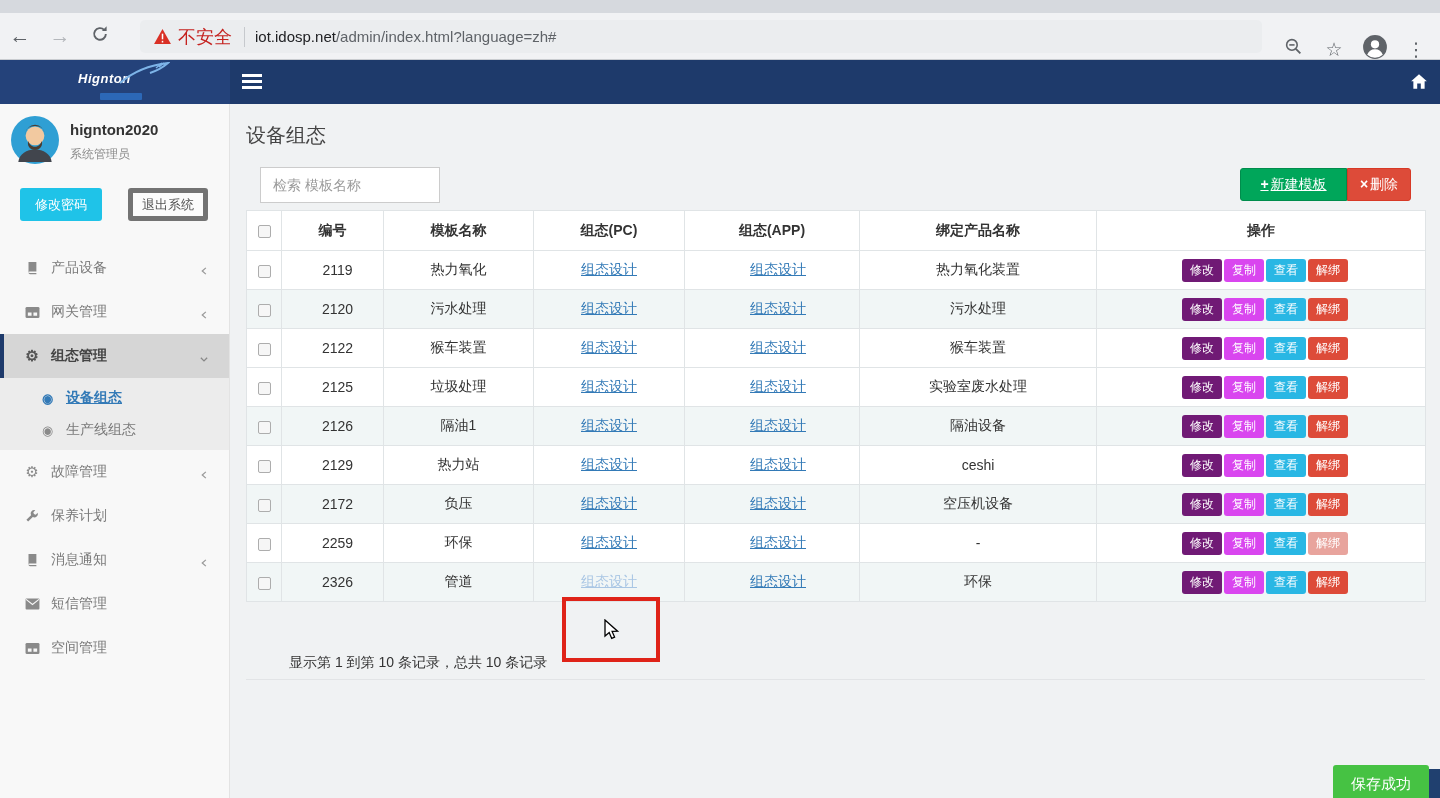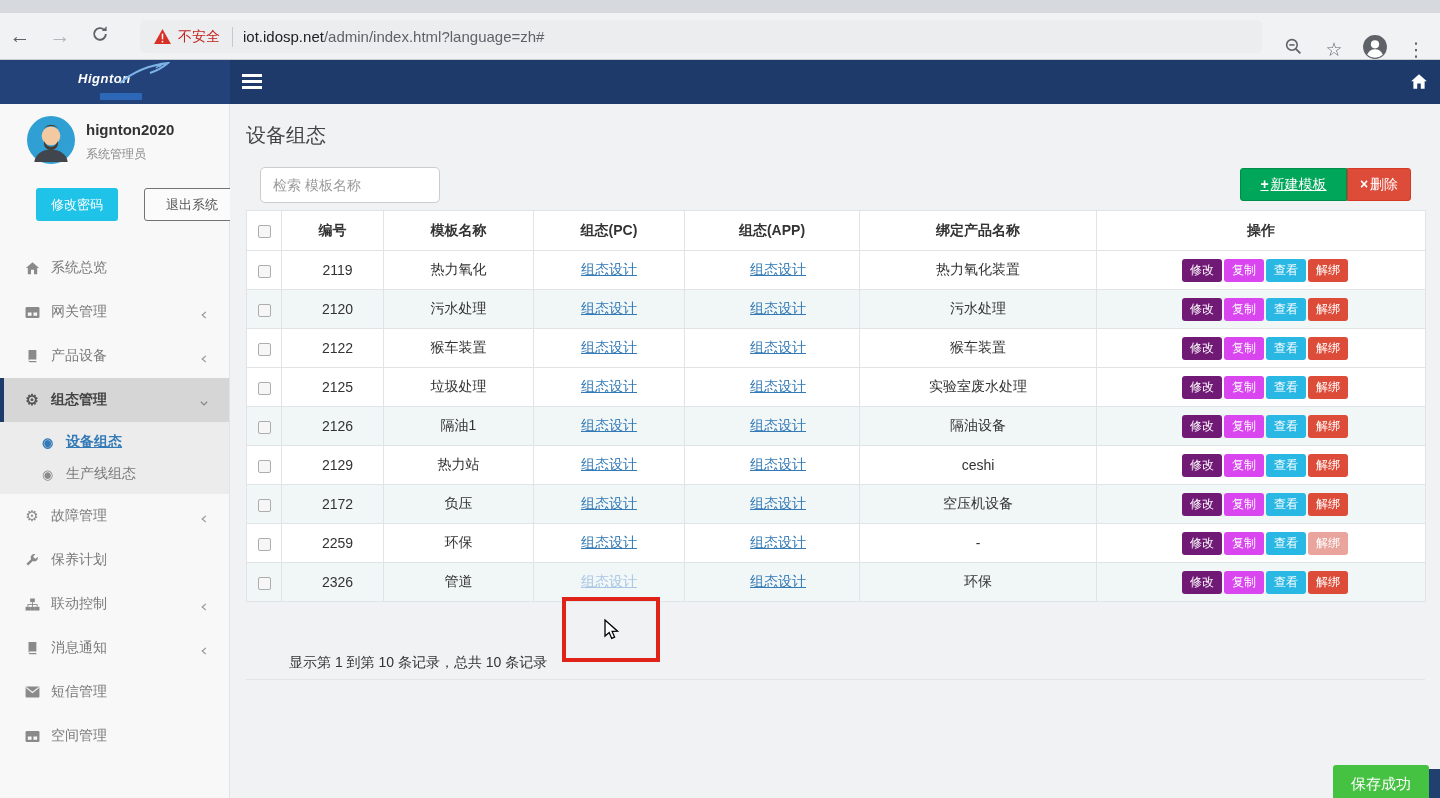--- a/index.html
+++ b/index.html
@@ -6,68 +6,68 @@
   html,body { width:1440px; height:798px; overflow:hidden; }
   body { font-family:"Liberation Sans", sans-serif; background:#f0f2f3; position:relative; }
 
   
   .browser-bar { position:absolute; left:0; top:0; width:1440px; height:60px; background:#f1f2f4; border-bottom:1px solid #c9ccd0; }
   .tab-strip { position:absolute; left:0; top:0; width:1440px; height:13px; background:#d6d9de; }
   .toolbar-row { position:absolute; left:0; top:13px; width:1440px; height:46px; display:flex; align-items:center; }
   .nav-ic { font-size:21px; color:#5f6368; width:40px; text-align:center; cursor:pointer; }
   .nav-ic.disabled { color:#b4b7bb; }
   .addr { position:absolute; left:140px; top:7px; width:1122px; height:33px; background:#ebedef; border-radius:5px; display:flex; align-items:center; padding-left:14px; }
-  .insecure-label { color:#c5221f; font-size:14px; margin-left:7px; }
+  .insecure-label { color:#c5221f; font-size:18px; margin-left:7px; }
   .addr-sep { width:1px; height:20px; background:#c6c9cd; margin:0 10px 0 12px; }
   .url { font-size:15px; }
   .url .dom { color:#202124; }
   .url .path { color:#5f6368; }
   .chrome-right { position:absolute; right:8px; top:13px; height:46px; display:flex; align-items:center; gap:9px; }
   .chrome-right .ic { width:32px; text-align:center; cursor:pointer; color:#5f6368; font-size:19px; }
 
   
   .navbar { position:absolute; left:0; top:60px; width:1440px; height:44px; background:#1e3a6b; }
   .brand { position:absolute; left:0; top:0; width:230px; height:44px; background:#24427a; color:#fff; }
   .brand-text { position:absolute; left:78px; top:11px; font-size:13px; font-weight:bold; font-style:italic; letter-spacing:.5px; }
   .brand-swoosh { position:absolute; left:118px; top:2px; }
   .brand-sub { position:absolute; left:100px; top:33px; width:42px; height:7px; background:#2e6fc2; opacity:.85; border-radius:1px; }
   .hamburger { position:absolute; left:242px; top:14px; width:20px; cursor:pointer; }
   .hamburger i { display:block; height:3px; background:#fff; margin-bottom:3px; }
   .nav-home { position:absolute; right:12px; top:13px; cursor:pointer; }
 
   
-  .sidebar { position:absolute; left:0; top:104px; width:230px; height:694px; background:#f8f8f8; border-right:1px solid #e3e3e3;padding-left:16px; }
+  .sidebar { position:absolute; left:0; top:104px; width:230px; height:694px; background:#f8f8f8; border-right:1px solid #e3e3e3; }
   .user-panel { position:relative; height:76px; }
   .avatar { position:absolute; left:11px; top:12px; }
   .u-name { position:absolute; left:70px; top:17px; font-size:15px; font-weight:bold; color:#333; }
   .u-role { position:absolute; left:70px; top:42px; font-size:12px; color:#8a8a8a; }
   .side-btns { position:relative; height:64px; }
   .btn-pass { position:absolute; left:20px; top:8px; width:82px; height:33px; background:#1fc3e8; color:#fff; border:none; border-radius:3px; font-size:13px; cursor:pointer; font-family:inherit; }
-  .btn-exit { position:absolute; left:128px; top:8px; width:96px; height:33px; background:#fbfbfb; color:#555; border:1px solid #737373; border-radius:3px; font-size:13px; cursor:pointer; font-family:inherit; }
+  .btn-exit { position:absolute; left:128px; top:8px; width:80px; height:33px; background:#fbfbfb; color:#555; border:5px solid #737373; border-radius:3px; font-size:13px; cursor:pointer; font-family:inherit; }
   #menu { position:absolute; left:0; top:142px; width:229px; }
   .m-item { position:relative; height:44px; display:flex; align-items:center; padding-left:21px; color:#7a7a7a; font-size:14px; cursor:pointer; }
   .m-item .mi { width:22px; color:#8a8a8a; display:inline-flex; justify-content:center; }
   .m-item .ml { margin-left:8px; }
   .m-item.active { background:#d6d6d6; border-left:4px solid #1e3a6b; padding-left:17px; color:#444; font-weight:bold; }
   .m-item.active .mi { color:#555; }
   .chev { position:absolute; right:20px; top:17px; color:#999; }
   .submenu { background:#ececec; padding:4px 0; }
   .s-item { position:relative; height:32px; display:flex; align-items:center; padding-left:42px; color:#7a7a7a; font-size:14px; cursor:pointer; }
   .s-item .mi { width:18px; font-size:13px; color:#8a8a8a; }
   .s-item .ml { margin-left:6px; }
   .s-item.active { color:#337ab7; font-weight:bold; }
   .s-item.active .mi { color:#337ab7; }
   .s-item.active .ml { text-decoration:underline; }
   .gear-glyph { font-size:15px; font-style:normal; }
 
   
   .main { position:absolute; left:230px; top:104px; width:1210px; height:694px; background:#f0f2f3; }
   .page-title { position:absolute; left:16px; top:18px; font-size:20px; color:#444; }
   .panel { position:absolute; left:16px; top:58px; width:1179px; height:518px; border-bottom:1px solid #e2e4e6; }
-  .search-input { position:absolute; left:14px; top:5px; width:180px; height:36px; border:1px solid #ccc; border-radius:5px; background:#fff; padding:0 12px; font-size:14px; color:#333; font-family:inherit; }
+  .search-input { position:absolute; left:14px; top:5px; width:180px; height:36px; border:1px solid #ccc; border-radius:0; background:#fff; padding:0 12px; font-size:14px; color:#333; font-family:inherit; }
   .search-input::placeholder { color:#9b9b9b; }
   .btn-group-right { position:absolute; left:994px; top:6px; display:flex; }
   .btn-new { width:107px; height:33px; background:#00a65a; color:#fff; border:1px solid #008d4c; border-radius:3px 0 0 3px; font-size:14px; cursor:pointer; font-family:inherit;text-decoration:underline; }
   .btn-del { width:64px; height:33px; background:#dd4b39; color:#fff; border:1px solid #d73925; border-radius:0 3px 3px 0; font-size:14px; cursor:pointer; font-family:inherit; }
   .btn-new b, .btn-del b { font-weight:bold; margin-right:2px; }
 
   table.grid { position:absolute; left:0; top:48px; width:1179px; border-collapse:collapse; table-layout:fixed; background:#fff; }
   table.grid th, table.grid td { border:1px solid #e0e4e6; font-size:14px; color:#333; overflow:hidden; white-space:nowrap; }
   table.grid th { height:40px; font-weight:bold; text-align:center; background:#fff; }
   table.grid td { height:39px; text-align:center; }
@@ -172,47 +172,39 @@
     <span class="u-name">hignton2020</span>
     <span class="u-role">系统管理员</span>
   </div>
   <div class="side-btns">
     <button class="btn-pass">修改密码</button>
     <button class="btn-exit">退出系统</button>
   </div>
   <nav id="menu">
       <div class="m-item">
         <span class="mi">
-          <svg width="15" height="15" viewBox="0 0 16 16">
-            <path fill="currentColor" d="M8 1.2 15 7.4 13 7.4 13 14 9.6 14 9.6 9.4 6.4 9.4 6.4 14 3 14 3 7.4 1 7.4Z"></path>
-          </svg>
-        </span>
-        <span class="ml">系统总览</span>
+          <svg width="14" height="14" viewBox="0 0 16 16">
+            <path fill="currentColor" d="M4 1h9v11H5.4A1.6 1.6 0 0 0 4 13V1z"></path>
+            <path d="M4 13.2a1.8 1.8 0 0 0 1.8 1.8H13v-1.4H5.6" fill="currentColor"></path>
+          </svg>
+        </span>
+        <span class="ml">产品设备</span>
+        <span class="chev"><svg width="9" height="10" viewBox="0 0 10 10">
+            <polyline points="6.5,1.5 2.5,5 6.5,8.5" fill="none" stroke="#999" stroke-width="1.4"></polyline>
+          </svg></span>
       </div>
       <div class="m-item">
         <span class="mi">
           <svg width="15" height="13" viewBox="0 0 16 14">
             <rect x="0.5" y="1" width="15" height="12" rx="1.5" fill="currentColor"></rect>
             <rect x="3" y="7" width="4" height="3.5" fill="#f8f8f8"></rect>
             <rect x="9" y="7" width="4" height="3.5" fill="#f8f8f8"></rect>
           </svg>
         </span>
         <span class="ml">网关管理</span>
-        <span class="chev"><svg width="9" height="10" viewBox="0 0 10 10">
-            <polyline points="6.5,1.5 2.5,5 6.5,8.5" fill="none" stroke="#999" stroke-width="1.4"></polyline>
-          </svg></span>
-      </div>
-      <div class="m-item">
-        <span class="mi">
-          <svg width="14" height="14" viewBox="0 0 16 16">
-            <path fill="currentColor" d="M4 1h9v11H5.4A1.6 1.6 0 0 0 4 13V1z"></path>
-            <path d="M4 13.2a1.8 1.8 0 0 0 1.8 1.8H13v-1.4H5.6" fill="currentColor"></path>
-          </svg>
-        </span>
-        <span class="ml">产品设备</span>
         <span class="chev"><svg width="9" height="10" viewBox="0 0 10 10">
             <polyline points="6.5,1.5 2.5,5 6.5,8.5" fill="none" stroke="#999" stroke-width="1.4"></polyline>
           </svg></span>
       </div>
       <div class="m-item active">
         <span class="mi">
           <i class="gear-glyph">⚙</i>
         </span>
         <span class="ml">组态管理</span>
         <span class="chev"><svg width="10" height="9" viewBox="0 0 10 10">
@@ -238,35 +230,20 @@
             <polyline points="6.5,1.5 2.5,5 6.5,8.5" fill="none" stroke="#999" stroke-width="1.4"></polyline>
           </svg></span>
       </div>
       <div class="m-item">
         <span class="mi">
           <svg width="14" height="14" viewBox="0 0 16 16">
             <path fill="currentColor" d="M14.5 4.2a4 4 0 0 1-5.6 4.9L3.6 14.4 1.6 12.4 6.9 7.1A4 4 0 0 1 11.8 1.5L9.5 3.8l.7 2 2 .7z"></path>
           </svg>
         </span>
         <span class="ml">保养计划</span>
-      </div>
-      <div class="m-item">
-        <span class="mi">
-          <svg width="15" height="13" viewBox="0 0 16 14">
-            <rect x="5.5" y="0.5" width="5" height="4" fill="currentColor"></rect>
-            <rect x="0.5" y="9.5" width="5" height="4" fill="currentColor"></rect>
-            <rect x="5.5" y="9.5" width="5" height="4" fill="currentColor"></rect>
-            <rect x="10.5" y="9.5" width="5" height="4" fill="currentColor"></rect>
-            <path d="M8 4.5v2.5M3 9.5V7h10v2.5M8 7v2.5" stroke="currentColor" fill="none"></path>
-          </svg>
-        </span>
-        <span class="ml">联动控制</span>
-        <span class="chev"><svg width="9" height="10" viewBox="0 0 10 10">
-            <polyline points="6.5,1.5 2.5,5 6.5,8.5" fill="none" stroke="#999" stroke-width="1.4"></polyline>
-          </svg></span>
       </div>
       <div class="m-item">
         <span class="mi">
           <svg width="14" height="14" viewBox="0 0 16 16">
             <path fill="currentColor" d="M4 1h9v11H5.4A1.6 1.6 0 0 0 4 13V1z"></path>
             <path d="M4 13.2a1.8 1.8 0 0 0 1.8 1.8H13v-1.4H5.6" fill="currentColor"></path>
           </svg>
         </span>
         <span class="ml">消息通知</span>
         <span class="chev"><svg width="9" height="10" viewBox="0 0 10 10">

